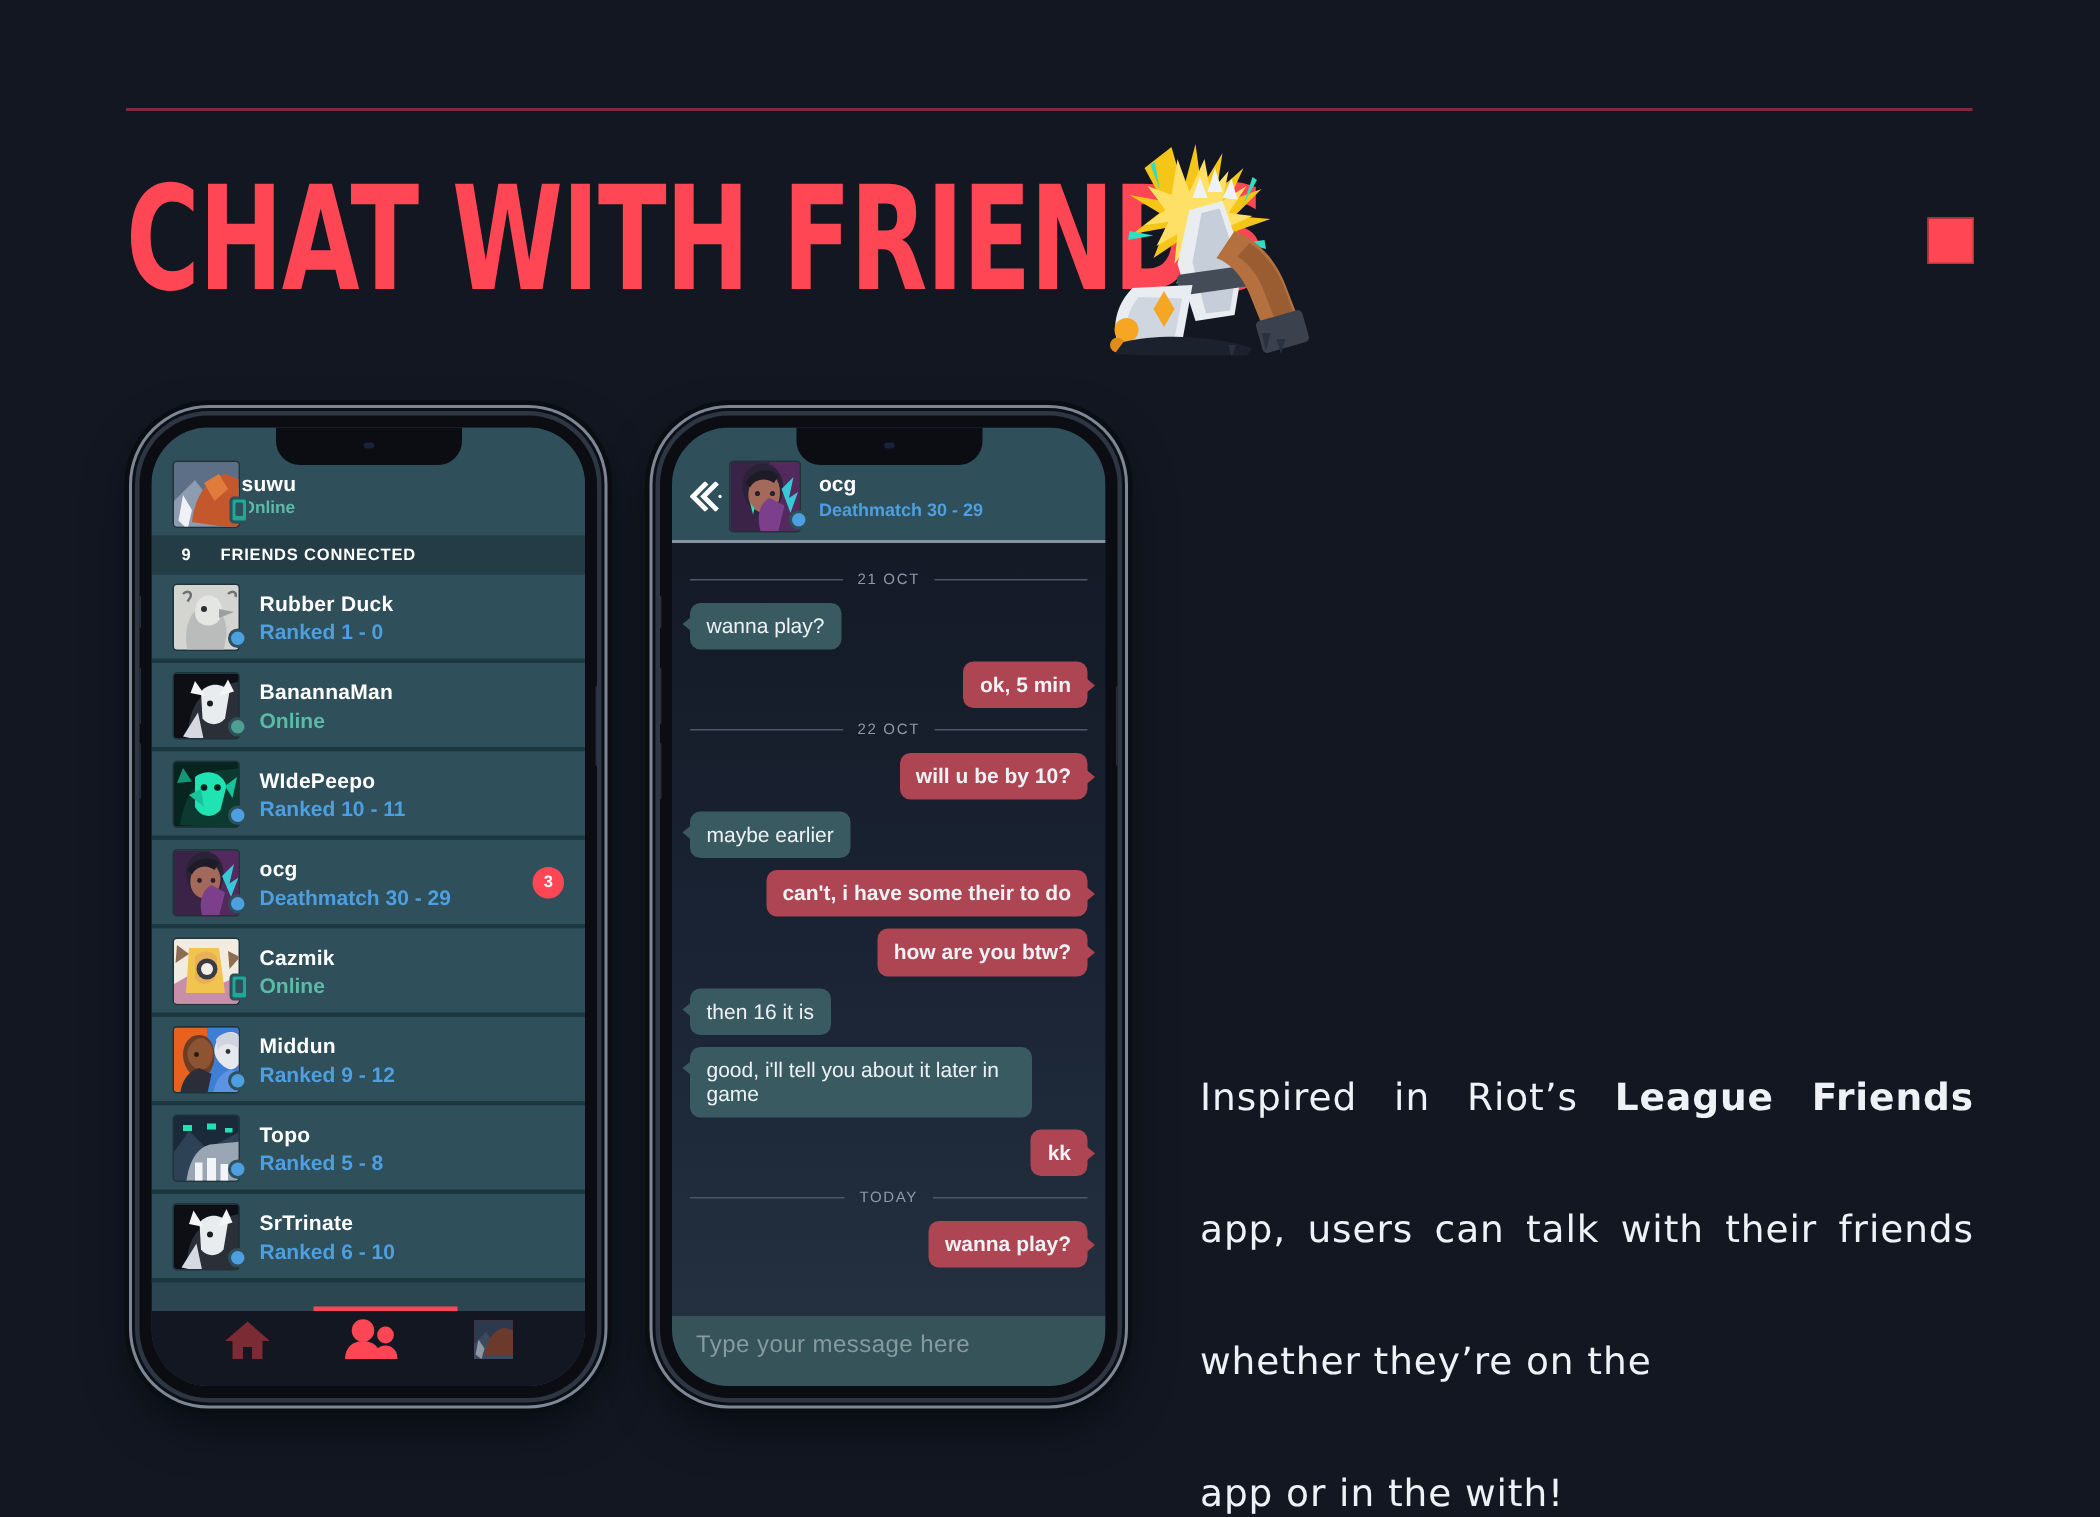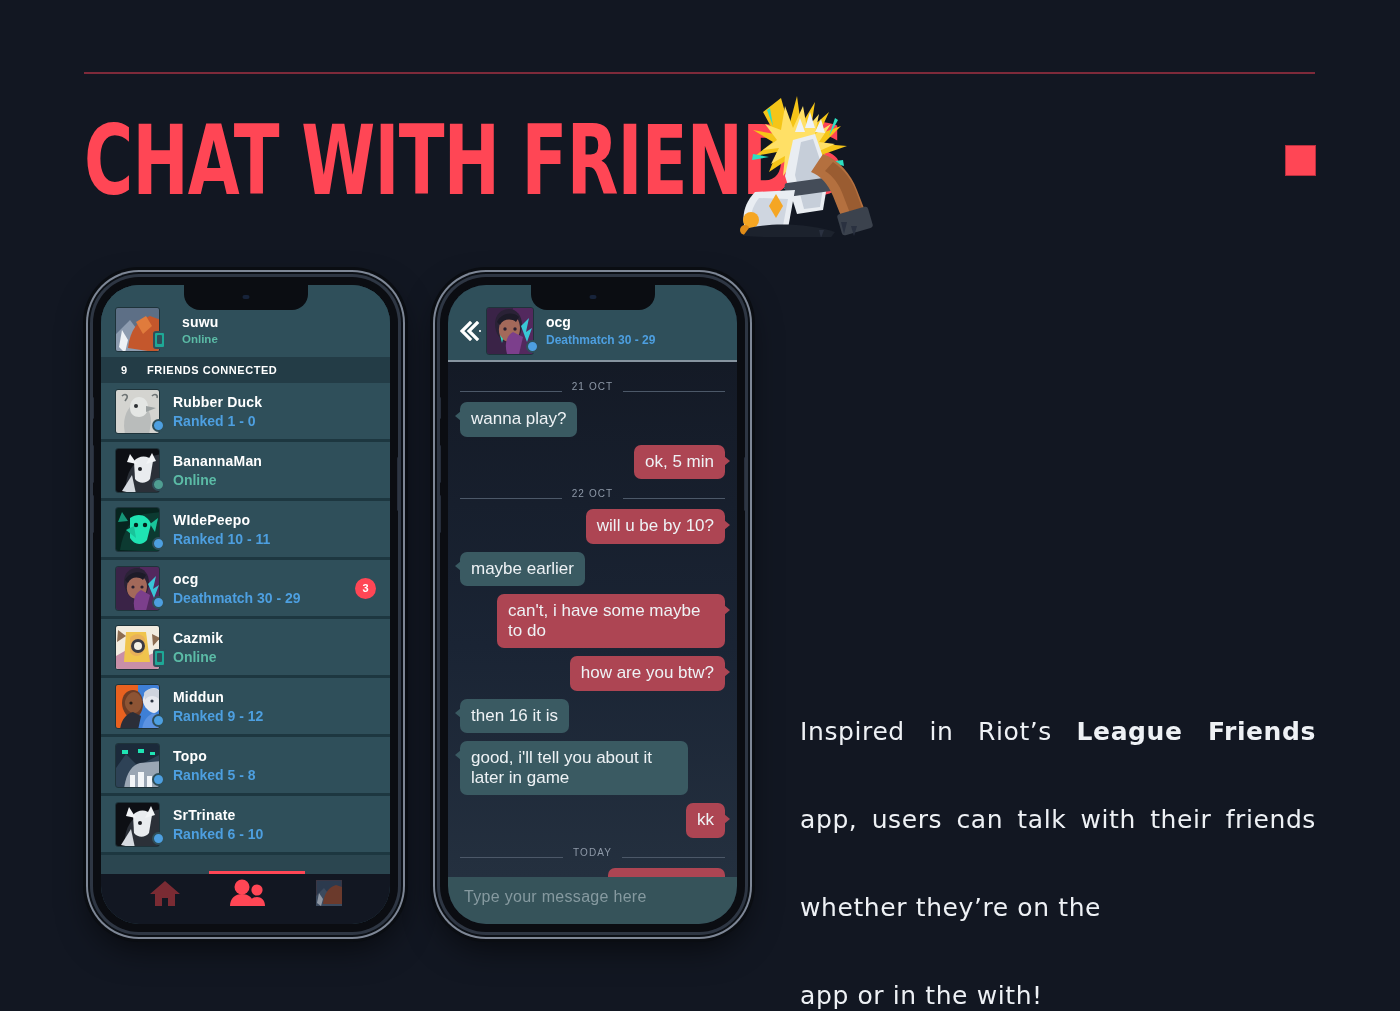--- a/index.html
+++ b/index.html
@@ -111,21 +111,21 @@
   }
   .avatar {
     position: relative;
     width: 45px; height: 45px;
     border-radius: 3px;
     flex: none;
     border: 1px solid rgba(0,0,0,.35);
     overflow: visible;
   }
   .avatar .art { position: absolute; inset: 0; border-radius: 2px; overflow: hidden; }
-  .me-row .meta { margin-left: 22px; }
+  .me-row .meta { margin-left: 1px; }
   .me-row .name { font-size: 14px; font-weight: 700; color: #fff; letter-spacing: .2px; }
   .me-row .status { font-size: 11.5px; font-weight: 700; color: #5bbba6; margin-top: 3px; }
 
   .mobile-badge {
     position: absolute;
     right: -7px; bottom: 2px;
     width: 13px; height: 18px;
     border-radius: 3px;
     background: #1ea896;
     border: 2px solid #2f4f5a;
@@ -217,36 +217,36 @@
   .chat-header .status { font-size: 12px; font-weight: 700; color: #4d9fe0; margin-top: 3px; }
 
   .messages {
     flex: 1;
     position: relative;
     padding: 10px 12px 6px;
     background: linear-gradient(180deg, #141a26 0%, #1a2434 55%, #24303f 100%);
     overflow: hidden;
   }
   .daysep {
-    display: flex; align-items: flex-end;
+    display: flex; align-items: center;
     gap: 10px;
     margin: 9px 0 10px;
   }
   .daysep .ln { flex: 1; height: 1px; background: #4c5868; }
   .daysep .tx { font-size: 10px; color: #8e99a8; letter-spacing: 1.1px; }
 
   .bubble-row { display: flex; margin-bottom: 8px; }
   .bubble-row.them { justify-content: flex-start; }
-  .bubble-row.me   { justify-content: flex-end; }
+  .bubble-row.me   { justify-content: flex-end; font-weight: bold; }
   .bubble {
     position: relative;
     max-width: 86%;
     padding: 7px 11px 8px;
     border-radius: 7px;
-    font-size: 17px;
+    font-size: 14px;
     color: #eef2f5;
     line-height: 1.15;
   }
   .bubble-row.them .bubble { background: #3a5a62; }
   .bubble-row.me   .bubble { background: #ad4553; }
   .bubble-row.them .bubble::before {
     content: "";
     position: absolute;
     left: -5px; top: 9px;
     border-width: 5px 6px 5px 0;
@@ -615,21 +615,21 @@
             <span class="tx">22 OCT</span>
             <span class="ln"></span>
           </div>
           <div class="bubble-row me">
             <div class="bubble">will u be by 10?</div>
           </div>
           <div class="bubble-row them">
             <div class="bubble">maybe earlier</div>
           </div>
           <div class="bubble-row me">
-            <div class="bubble">can't, i have some maybe to do</div>
+            <div class="bubble">can't, i have some their to do</div>
           </div>
           <div class="bubble-row me">
             <div class="bubble">how are you btw?</div>
           </div>
           <div class="bubble-row them">
             <div class="bubble">then 16 it is</div>
           </div>
           <div class="bubble-row them">
             <div class="bubble">good, i'll tell you about it later in game</div>
           </div>

